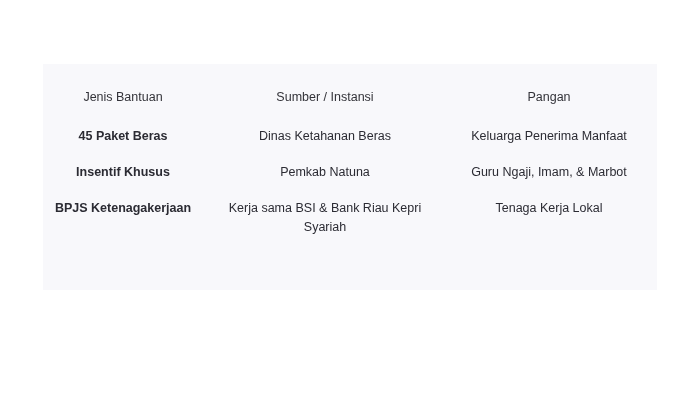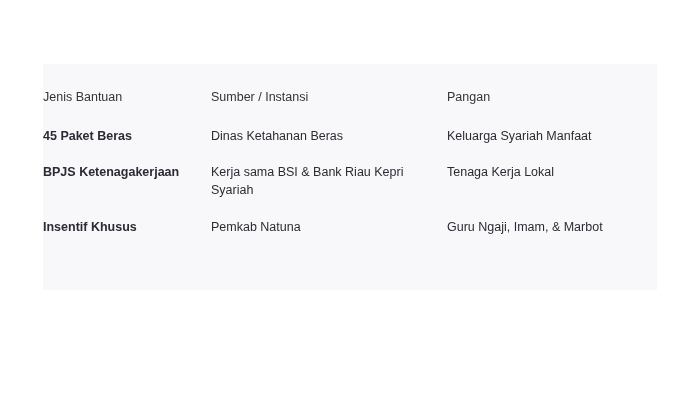--- a/index.html
+++ b/index.html
@@ -33,20 +33,21 @@
     width: 100%;
     border-collapse: collapse;
     table-layout: fixed;
   }
   .table td {
     vertical-align: top;
     padding: 9px 8px 9px 0;
     font-size: 12.5px;
     line-height: 1.45;
     color: #2b2b33;
+    text-align: center;
   }
   .col-1 { width: 160px; padding-left: 22px; }
   .col-2 { width: 228px; margin-top: 20px; }
   .col-3 { width: 204px; }
   .header-row td {
     font-weight: normal;
     color: #333339;
     padding-top: 2px;
     padding-bottom: 12px;
   }
@@ -62,28 +63,28 @@
     <table class="table">
       <tbody>
         <tr class="header-row">
           <td class="col-1">Jenis Bantuan</td>
           <td class="col-2">Sumber / Instansi</td>
           <td class="col-3">Pangan</td>
         </tr>
         <tr>
           <td class="col-1 bold">45 Paket Beras</td>
           <td class="col-2">Dinas Ketahanan Beras</td>
-          <td class="col-3">Keluarga Syariah Manfaat</td>
+          <td class="col-3">Keluarga Penerima Manfaat</td>
+        </tr>
+        <tr>
+          <td class="col-1 bold">Insentif Khusus</td>
+          <td class="col-2">Pemkab Natuna</td>
+          <td class="col-3">Guru Ngaji, Imam, &amp; Marbot</td>
         </tr>
         <tr>
           <td class="col-1 bold">BPJS Ketenagakerjaan</td>
           <td class="col-2">Kerja sama BSI &amp; Bank Riau Kepri Syariah</td>
           <td class="col-3">Tenaga Kerja Lokal</td>
-        </tr>
-        <tr>
-          <td class="col-1 bold">Insentif Khusus</td>
-          <td class="col-2">Pemkab Natuna</td>
-          <td class="col-3">Guru Ngaji, Imam, &amp; Marbot</td>
         </tr>
       </tbody>
     </table>
   </div>
 </div>
 
 </body></html>

